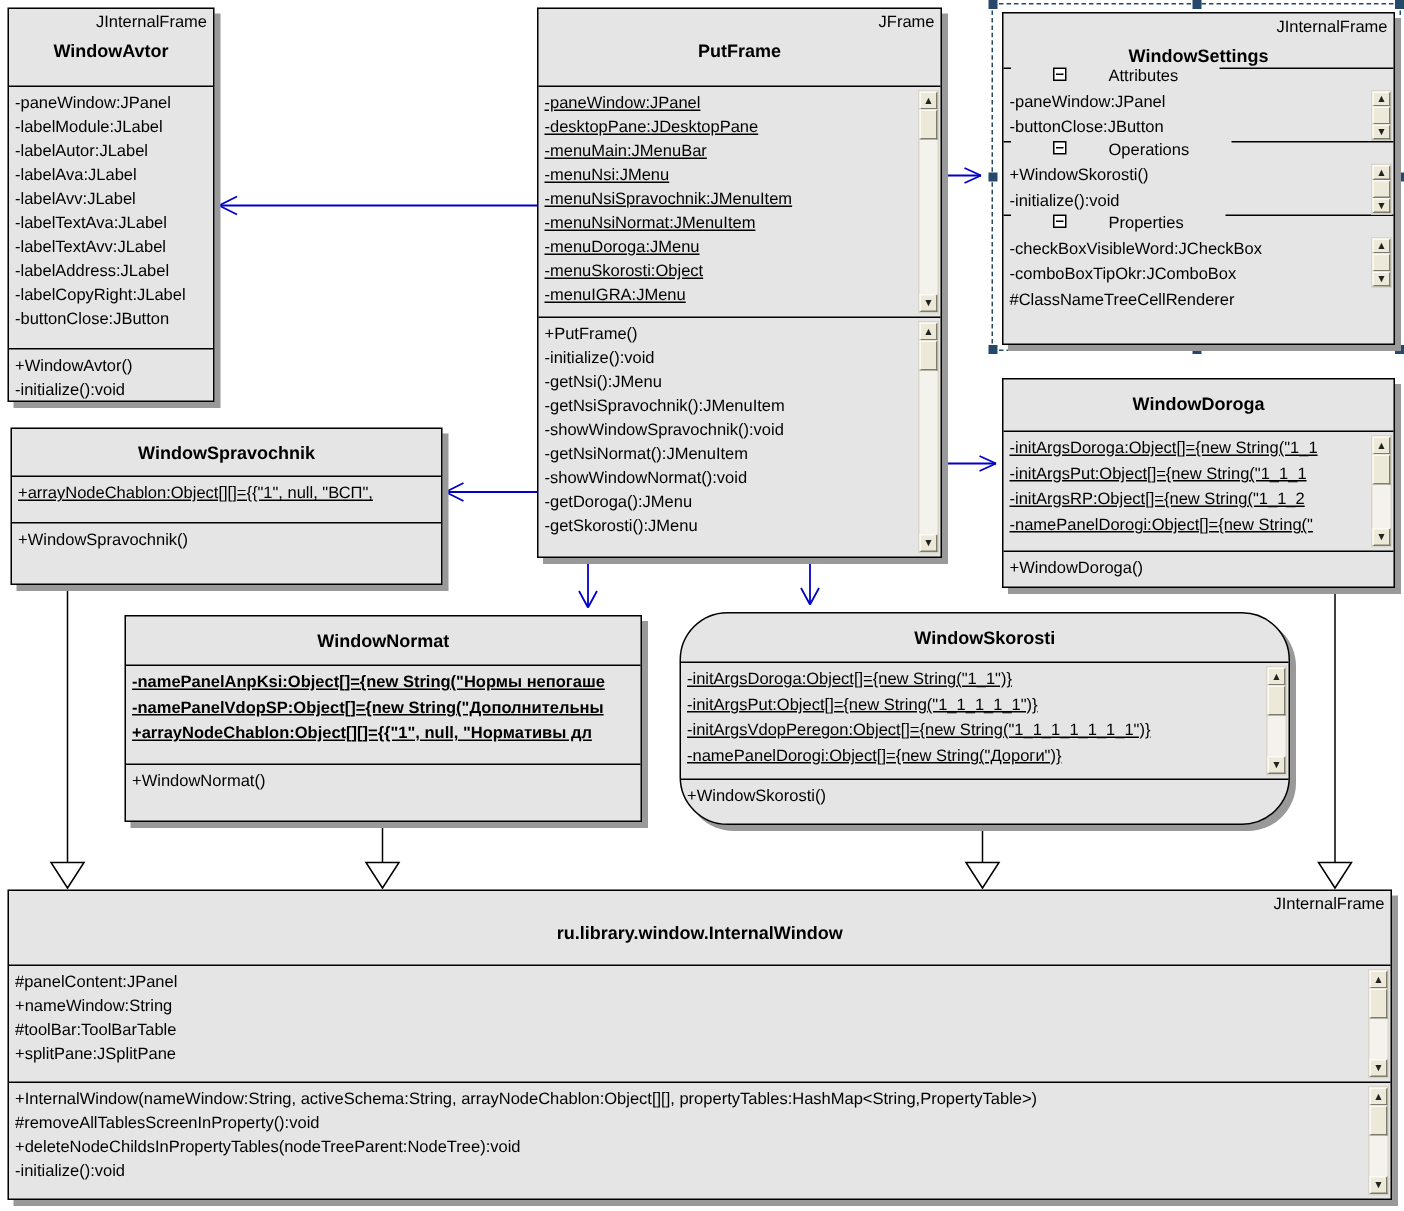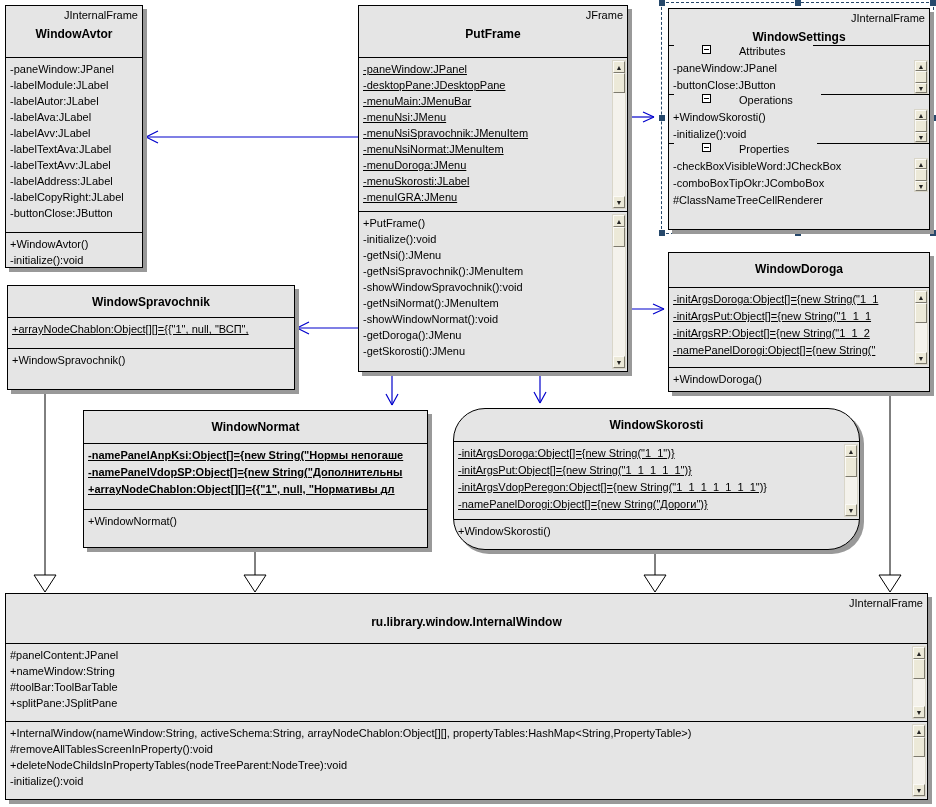--- a/index.html
+++ b/index.html
@@ -132,21 +132,21 @@
       <div class="title">PutFrame</div>
     </div>
     <div class="sect" style="height:154px;">
       <div class="row u">-paneWindow:JPanel</div>
       <div class="row u">-desktopPane:JDesktopPane</div>
       <div class="row u">-menuMain:JMenuBar</div>
       <div class="row u">-menuNsi:JMenu</div>
       <div class="row u">-menuNsiSpravochnik:JMenuItem</div>
       <div class="row u">-menuNsiNormat:JMenuItem</div>
       <div class="row u">-menuDoroga:JMenu</div>
-      <div class="row u">-menuSkorosti:JLabel</div>
+      <div class="row u">-menuSkorosti:Object</div>
       <div class="row u">-menuIGRA:JMenu</div>
       <div class="vscroll">
         <div class="sb-btn">
             <span>▲</span>
           </div>
         <div class="sb-thumb"></div>
         <div class="sb-btn down">
             <span>▼</span>
           </div>
       </div>

